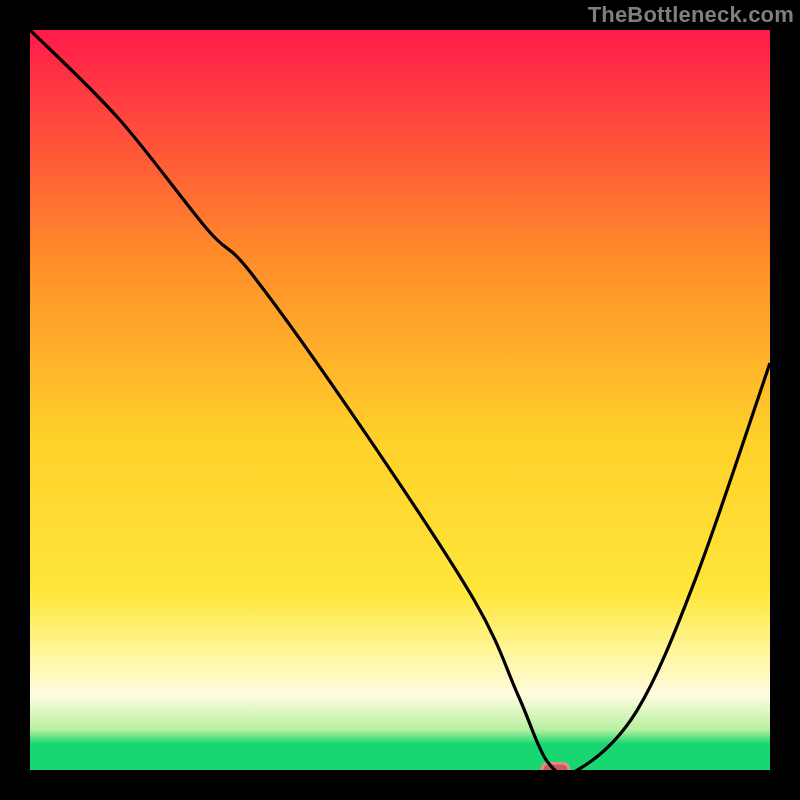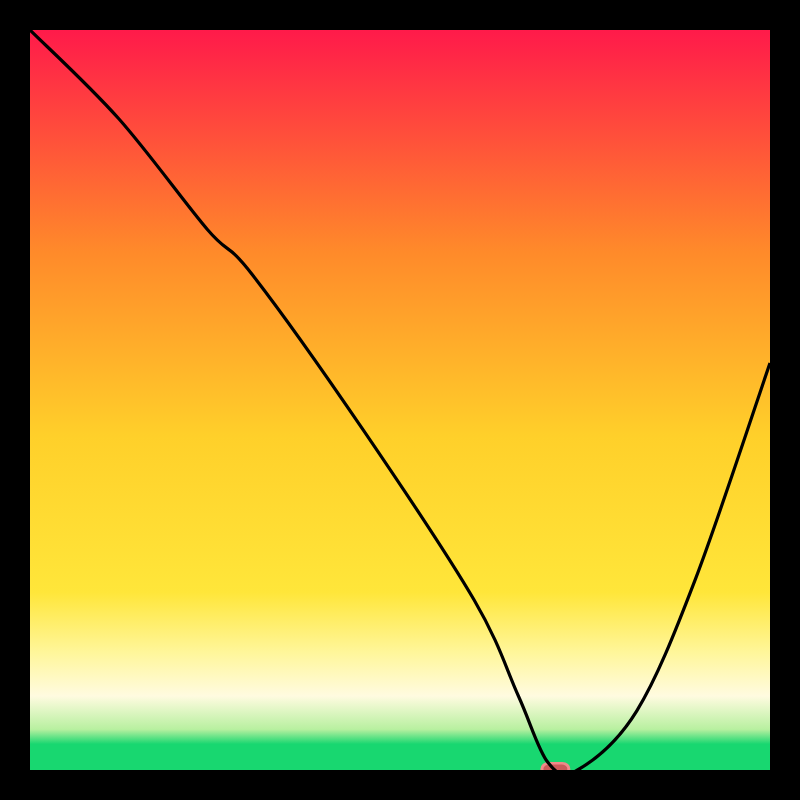--- a/index.html
+++ b/index.html
@@ -61,13 +61,14 @@
   </g>
 
   <path id="curve" fill="none" stroke-width="3.2" clip-path="url(#plot-clip)" d="M 30 30 C 44.8 44.8, 89.2 85.5, 118.8 118.8 C 148.4 152.1, 185.4 203.90000000000003, 207.6 229.8 C 229.79999999999998 255.7, 226.1 240.89999999999992, 252 274.19999999999993 C 277.9 307.49999999999994, 326 375.3333333333333, 363 429.6 C 400 483.86666666666673, 448.09999999999997 555.4000000000001, 474 599.8000000000001 C 499.90000000000003 644.2, 506.0666666666668 668.8666666666667, 518.4000000000001 696 C 530.7333333333335 723.1333333333333, 538.1333333333333 750.2666666666667, 548 762.6 C 557.8666666666667 774.9333333333334, 562.8000000000001 778.6333333333333, 577.6 770 C 592.4 761.3666666666667, 617.0666666666666 742.8666666666668, 636.8 710.8000000000001 C 656.5333333333333 678.7333333333333, 673.8 635.5666666666667, 696 577.6 C 718.2 519.6333333333333, 757.6666666666666 398.76666666666665, 770 362.99999999999994" stroke="#000000"></path>
 
   <rect id="frame-left" x="0" y="0" width="30" height="800" fill="#000000"></rect>
   <rect id="frame-right" x="770" y="0" width="30" height="800" fill="#000000"></rect>
   <rect id="frame-top" x="0" y="0" width="800" height="30" fill="#000000"></rect>
   <rect id="frame-bottom" x="0" y="770" width="800" height="30" fill="#000000"></rect>
 </svg>
 
+<div class="watermark">TheBottleneck.com</div>
 </div>
 
 </body></html>

